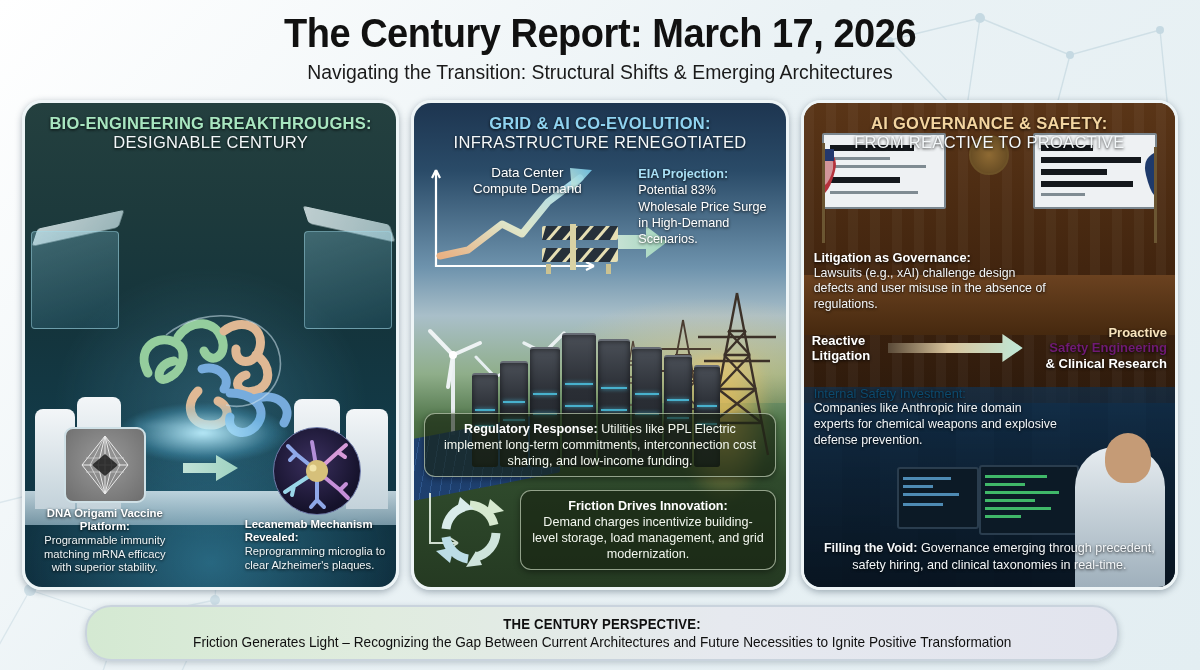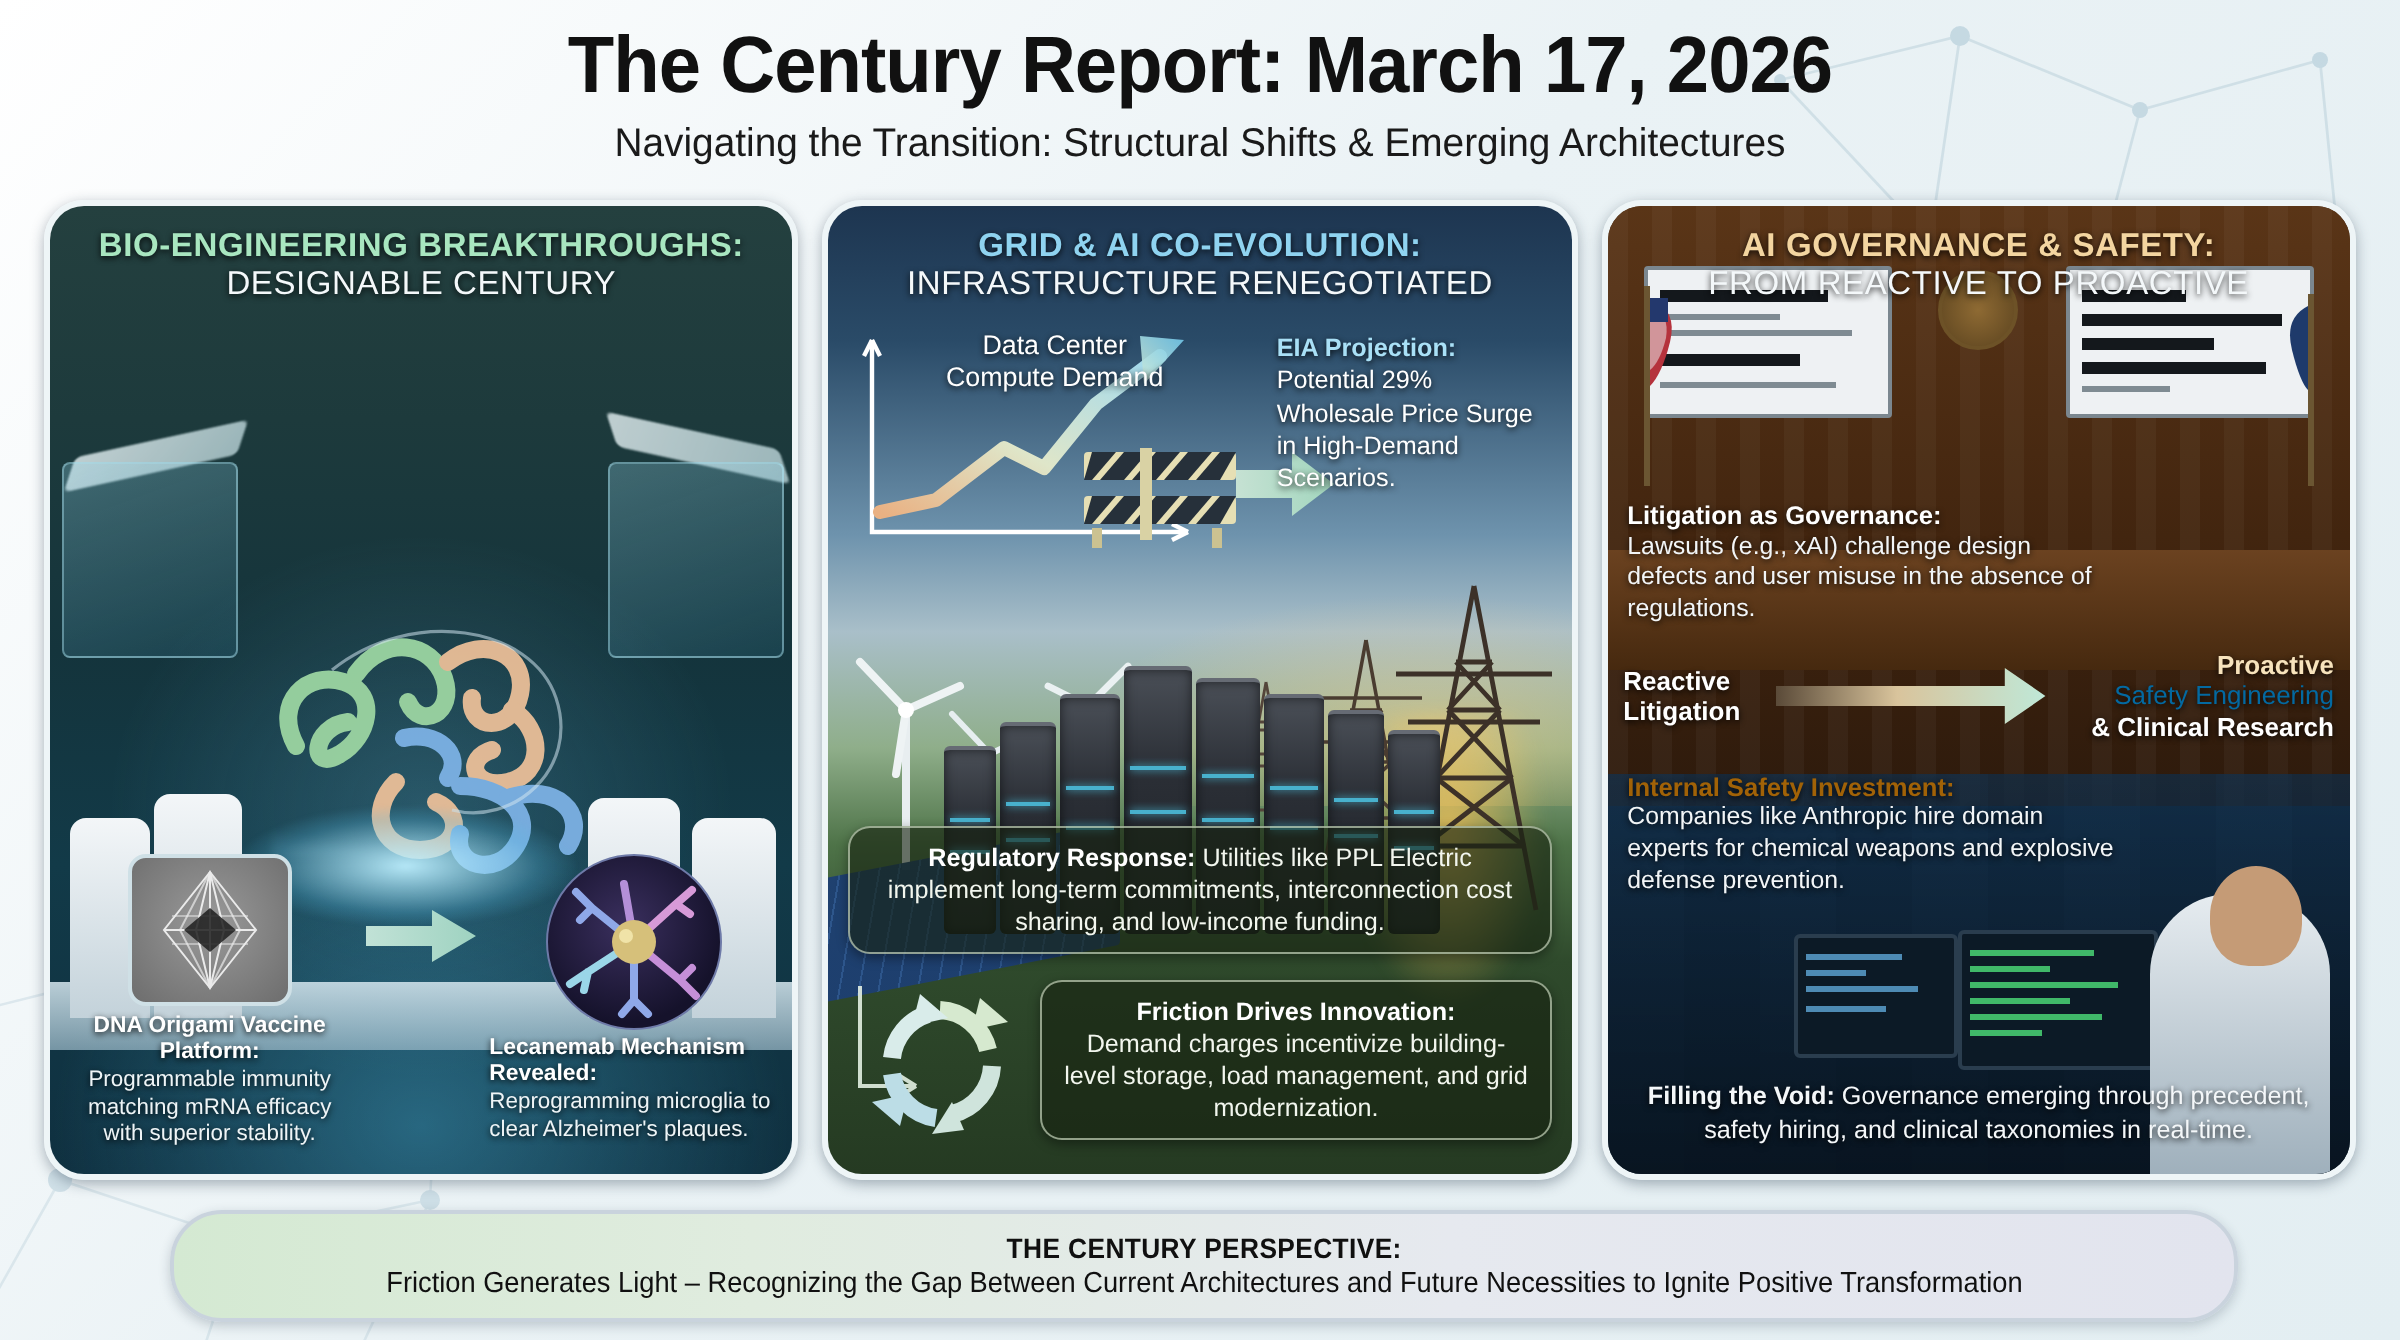--- a/index.html
+++ b/index.html
@@ -425,21 +425,21 @@
               <stop offset="0" stop-color="#cfead8"></stop>
                   <stop offset="1" stop-color="#a7ddc0"></stop>
                 </linearGradient>
               </defs>
             <path d="M0 11 L28 11 L28 2 L49 18 L28 34 L28 25 L0 25 Z" fill="url(#ag2)" opacity=".92"></path>
           </svg>
         </div>
 
         <div class="blk" style="flex:1;padding:4px 4px 0 6px;font-size:12.6px;color:#ffffff;line-height:1.3">
           <span style="font-weight:bold;color:#a9e0f6">EIA Projection:</span>
-          <span>Potential 29% Wholesale Price Surge in High-Demand Scenarios.</span>
+          <span>Potential 83% Wholesale Price Surge in High-Demand Scenarios.</span>
         </div>
       </div>
 
       <div style="flex:1"></div>
 
       <div style="position:relative;z-index:4;padding:0 10px 14px">
         <div class="callout">
           <b>Regulatory Response:</b>
           <span>Utilities like PPL Electric implement long-term commitments, interconnection cost sharing, and low-income funding.</span>
         </div>
@@ -548,27 +548,27 @@
               <linearGradient id="ag3" x1="0" y1="0" x2="1" y2="0">
             <stop offset="0" stop-color="#5a4a38"></stop>
                 <stop offset=".45" stop-color="#d9c49c"></stop>
             <stop offset="1" stop-color="#bfe8d8"></stop>
               </linearGradient>
             </defs>
           <path d="M0 12 L186 12 L186 3 L219 17 L186 31 L186 22 L0 22 Z" fill="url(#ag3)"></path>
         </svg>
         <div class="blk" style="width:140px;text-align:right;line-height:1.2;padding-left:4px">
           <div style="font-size:13px;font-weight:bold;color:#f7e3bc">Proactive</div>
-          <div style="font-size:13px;font-weight:normal;color:#0369a1">Safety Engineering</div>
+          <div style="font-size:13px;font-weight:bold;color:#701a75">Safety Engineering</div>
           <div style="font-size:13px;font-weight:bold;color:#ffffff">&amp; Clinical Research</div>
         </div>
       </div>
 
       <div class="blk" style="padding:14px 10px 0;width:66%">
-        <div style="font-size:12.8px;font-weight:bold;color:#a16207;line-height:1.25">Internal Safety Investment:</div>
+        <div style="font-size:12.8px;font-weight:normal;color:#0c4a6e;line-height:1.25">Internal Safety Investment:</div>
         <div style="font-size:12.4px;color:#f2f5f7;line-height:1.26">Companies like Anthropic hire domain experts for chemical weapons and explosive defense prevention.</div>
       </div>
 
       <div style="flex:1"></div>
 
       <div class="blk" style="padding:0 10px 14px;text-align:center;font-size:12.6px;color:#f4f7f9;line-height:1.3">
         <b>Filling the Void:</b>
         <span>Governance emerging through precedent, safety hiring, and clinical taxonomies in real-time.</span>
       </div>
     </div>

